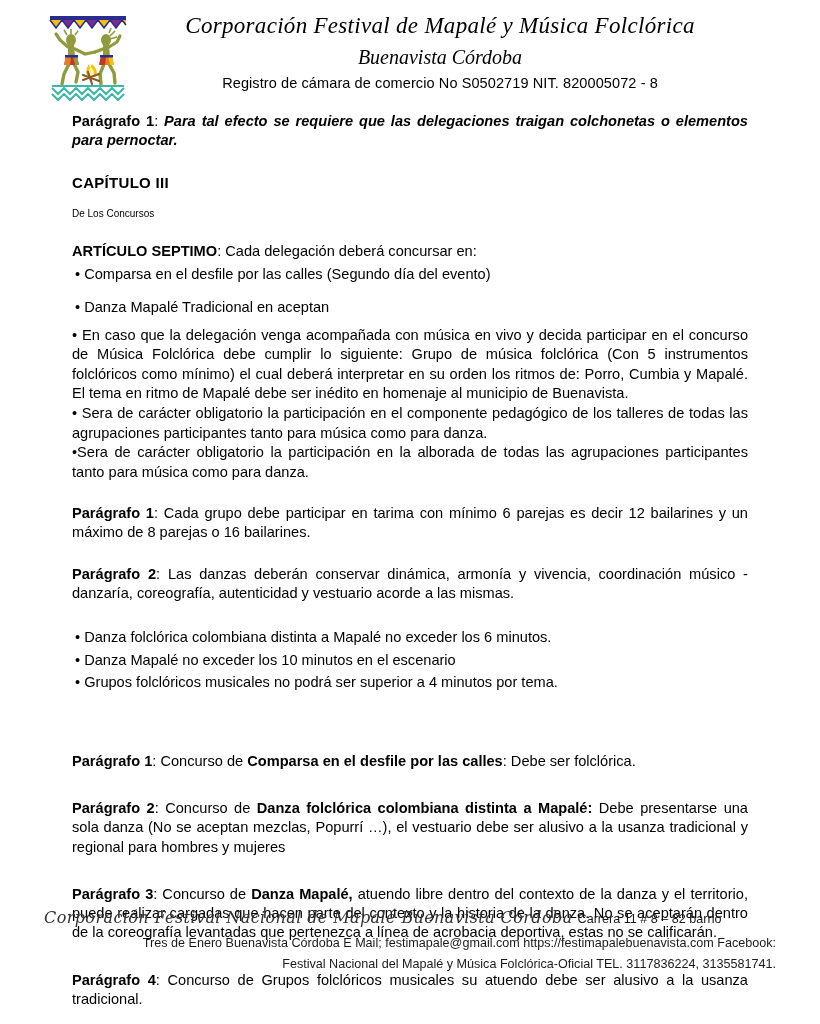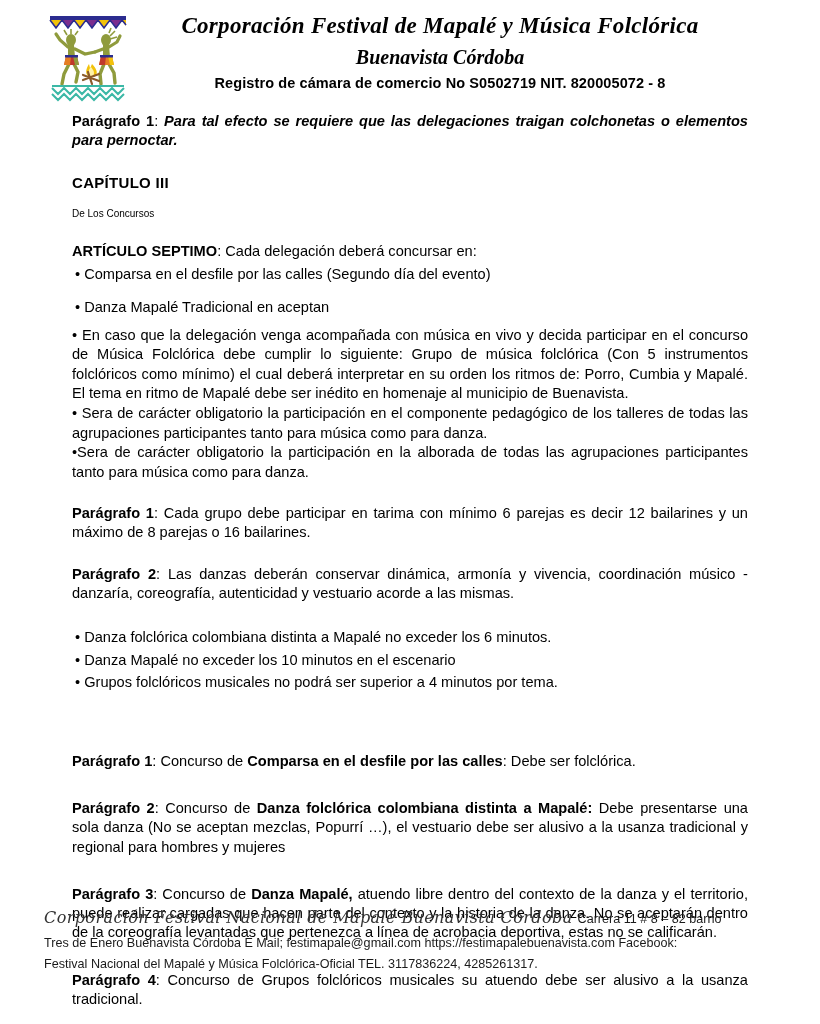--- a/index.html
+++ b/index.html
@@ -17,21 +17,20 @@
     overflow: hidden;
     box-sizing: border-box;
   }
 
   
   .header {
     position: relative;
     height: 108px;
     padding-top: 8px;
     box-sizing: border-box;
-    font-weight: bold;
   }
   .logo {
     position: absolute;
     left: 40px;
     top: 12px;
     width: 100px;
     height: 92px;
   }
   .header-text {
     text-align: center;
@@ -124,20 +123,21 @@
     color: #1a1a1a;
     display: inline;
     padding-left: 5px;
   }
   .footer-line {
     font-family: "Liberation Sans", sans-serif;
     font-size: 12.6px;
     color: #1a1a1a;
     line-height: 1.62;
     margin: 0;
+    text-align: right;
   }
   .footer-row1 { line-height: 1.6; margin: 0 0 3px 0; }
 </style>
 </head>
 <body>
 
 <div class="page">
 
   <div class="header">
 
@@ -278,16 +278,16 @@
     <div class="spacer-lg"></div>
     <div style="height:6px"></div>
 
     <p class="para"><span class="b">Parágrafo 4</span><span>: Concurso de Grupos folclóricos musicales su atuendo debe ser alusivo a la usanza tradicional.</span></p>
 
   </div>
 
   <div class="footer">
     <p class="footer-row1"><span class="footer-script">Corporación Festival Nacional de Mapalé Buenavista  Córdoba</span><span class="footer-addr">Carrera 11 # 8 – 82 barrio</span></p>
     <p class="footer-line">Tres de Enero Buenavista Córdoba E Mail; festimapale@gmail.com https://festimapalebuenavista.com Facebook:</p>
-    <p class="footer-line">Festival Nacional del Mapalé y Música Folclórica-Oficial TEL. 3117836224, 4285261317.</p>
+    <p class="footer-line">Festival Nacional del Mapalé y Música Folclórica-Oficial TEL. 3117836224, 3135581741.</p>
   </div>
 
 </div>
 
 </body></html>

